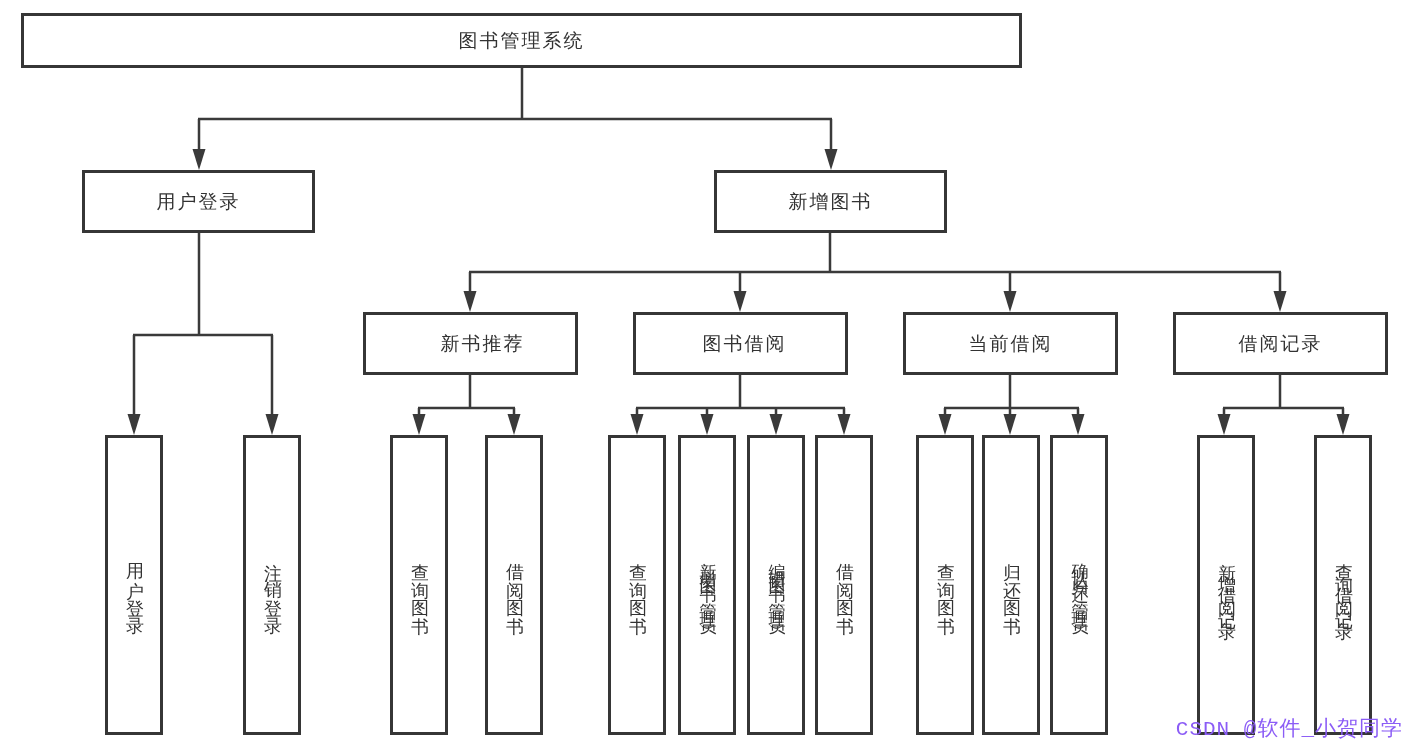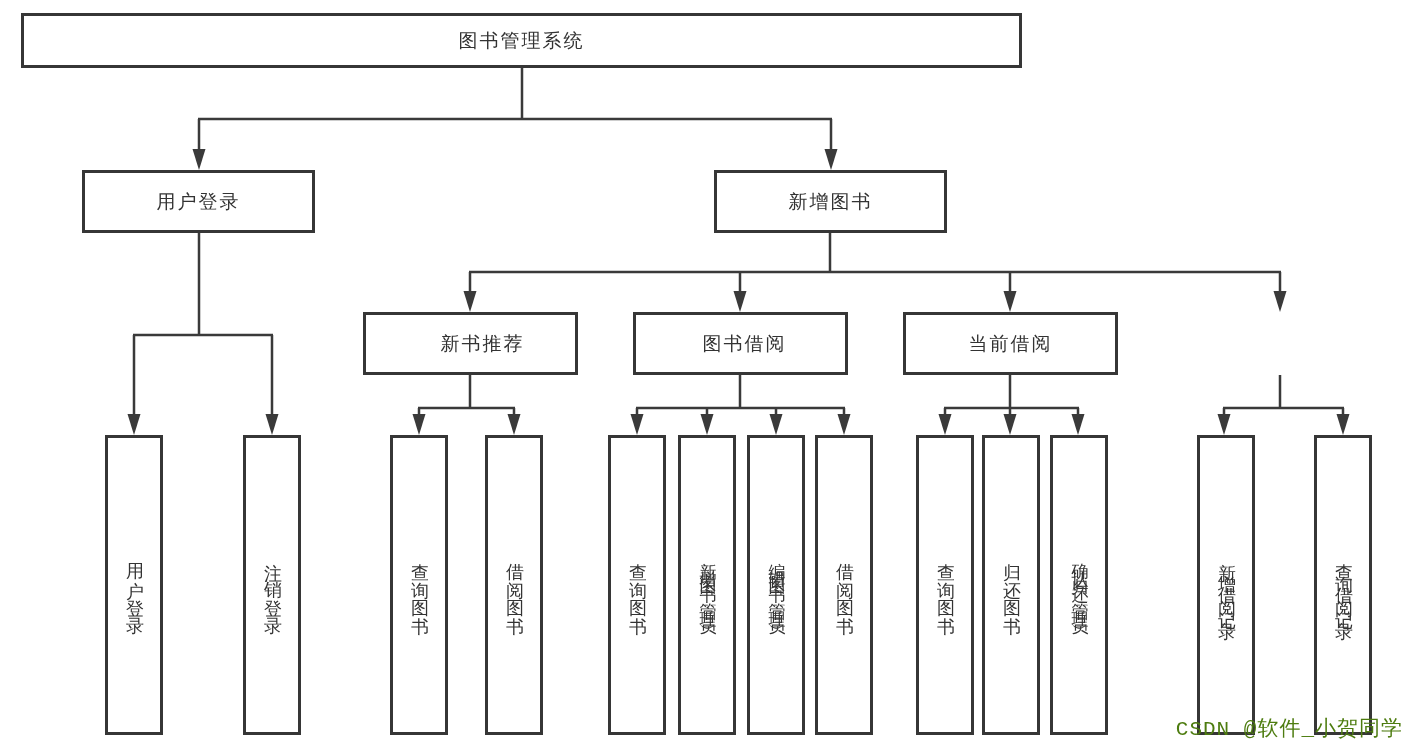--- a/index.html
+++ b/index.html
@@ -42,21 +42,21 @@
     white-space: nowrap;
   }
   .v-label.mid  { letter-spacing: 12px; }
   .v-label.long { letter-spacing: 8px; font-size: 17px; }
   .watermark {
     position: absolute;
     top: 714px;
     right: 2px;
     z-index: 5;
     font-size: 21px;
-    color: #4d7c0f;
+    color: #8b5cf6;
     letter-spacing: 1px;
     white-space: nowrap;
   }
 </style>
 </head>
 <body>
 
 <div class="stage">
 
   <svg class="connectors" width="1405" height="747" viewBox="0 0 1405 747">
@@ -131,20 +131,23 @@
 
   <div class="node" style="left:363px; top:312px; width:215px; height:63px;padding-left:24px;">
     <span class="h-label">新书推荐</span>
   </div>
   <div class="node" style="left:633px; top:312px; width:215px; height:63px;padding-left:8px;">
     <span class="h-label">图书借阅</span>
   </div>
   <div class="node" style="left:903px; top:312px; width:215px; height:63px;">
     <span class="h-label">当前借阅</span>
   </div>
+  <div class="node" style="left:1173px; top:312px; width:215px; height:63px;">
+    <span class="h-label">借阅记录</span>
+  </div>
 
   <div class="node" style="left:105px; top:435px; width:58px; height:300px;">
     <span class="v-label">用户登录</span>
   </div>
   <div class="node" style="left:243px; top:435px; width:58px; height:300px;">
     <span class="v-label">注销登录</span>
   </div>
 
   <div class="node" style="left:390px; top:435px; width:58px; height:300px;">
     <span class="v-label">查询图书</span>

